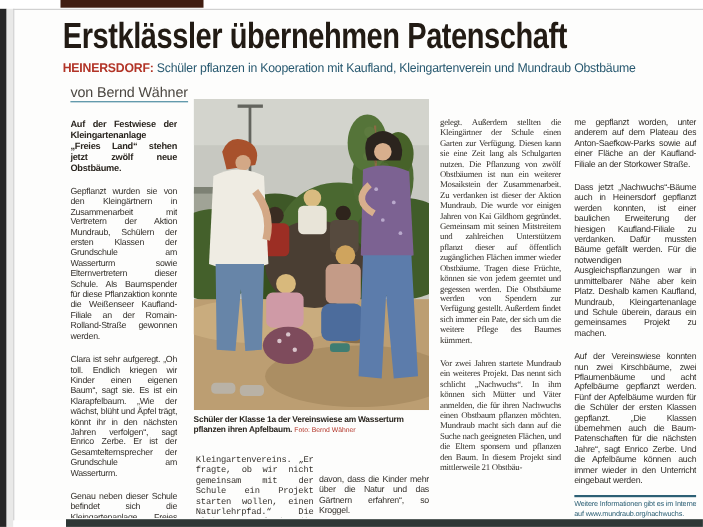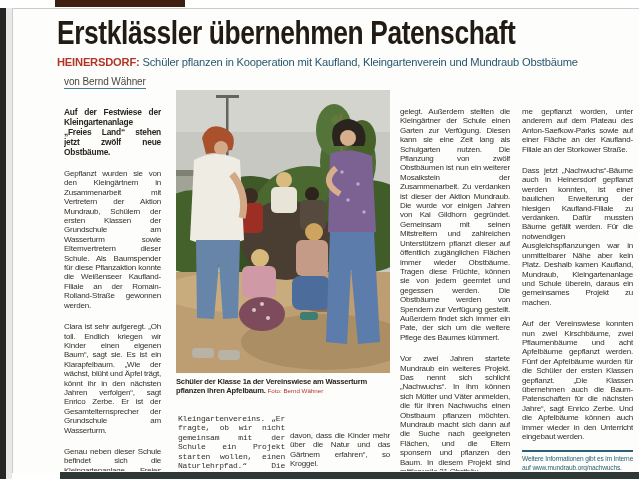--- a/index.html
+++ b/index.html
@@ -26,36 +26,36 @@
   }
   .kicker{
     position:absolute;left:57px;top:56px;width:578px;
     font-size:11.5px;letter-spacing:-0.2px;white-space:nowrap;
     transform:scaleX(0.97);transform-origin:left top;
   }
   .kicker .label{color:#b23427;font-weight:bold;}
   .kicker .text{color:#27586f;}
   .byline{
     position:absolute;left:64px;top:76px;
-    font-size:10px;color:#4b4741;letter-spacing:-0.1px;
+    font-size:13px;color:#4b4741;letter-spacing:-0.1px;
     border-bottom:1px solid #3e8298;padding-bottom:1px;
   }
   
   .col{
     position:absolute;overflow:hidden;
     font-size:8px;line-height:9.4px;letter-spacing:-0.22px;
     color:#35312c;text-align:justify;
   }
   .col p{margin:12px 0 5px 0;}
   .col p:last-child{margin-bottom:0;}
   .col p.lead{font-weight:bold;color:#2a251f;font-size:8.4px;line-height:10px;margin-bottom:7px;}
   .col1{left:64px;top:95px;width:97px;height:376px;}
   .col2{left:178px;top:402px;width:107px;height:69px;font-family:Liberation Mono, monospace;}
   .col3{left:290px;top:419px;width:100px;height:69px;}
-  .col4{left:400px;top:95px;width:110px;height:376px;}
+  .col4{left:400px;top:95px;width:110px;height:376px;font-family:Liberation Serif, serif;}
   .col5{left:522px;top:95px;width:111px;height:376px;}
   
   .photo-wrap{position:absolute;left:176px;top:90px;width:214px;height:283px;overflow:hidden;}
   .caption{
     position:absolute;left:176px;top:377px;width:214px;
     font-size:7.6px;line-height:9.2px;letter-spacing:-0.2px;
     font-weight:bold;color:#2a251f;text-align:left;
   }
   .caption .credit{font-weight:normal;font-size:6.2px;color:#b23427;letter-spacing:0;}
   

